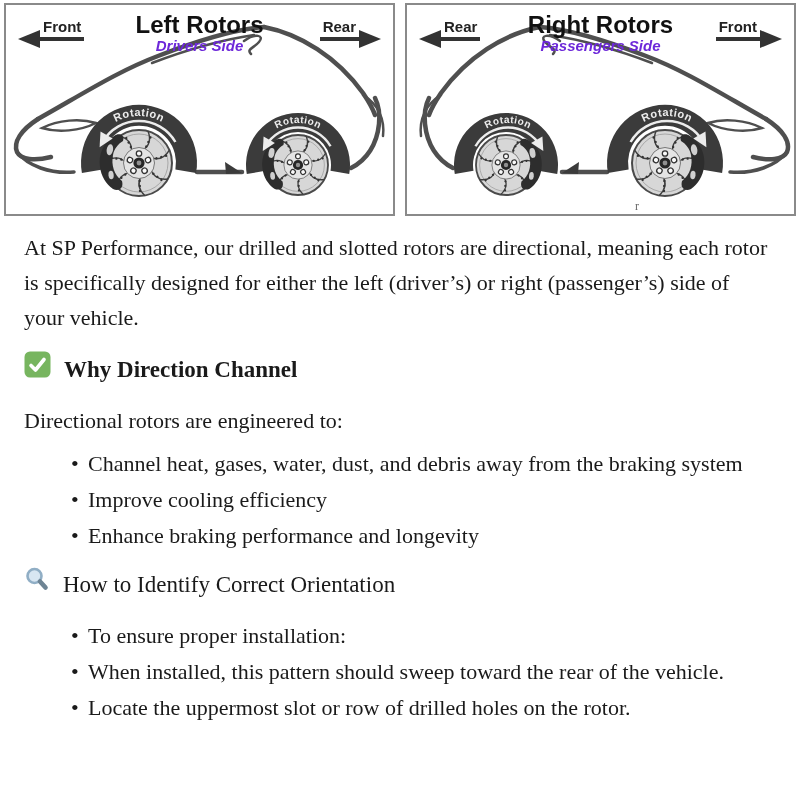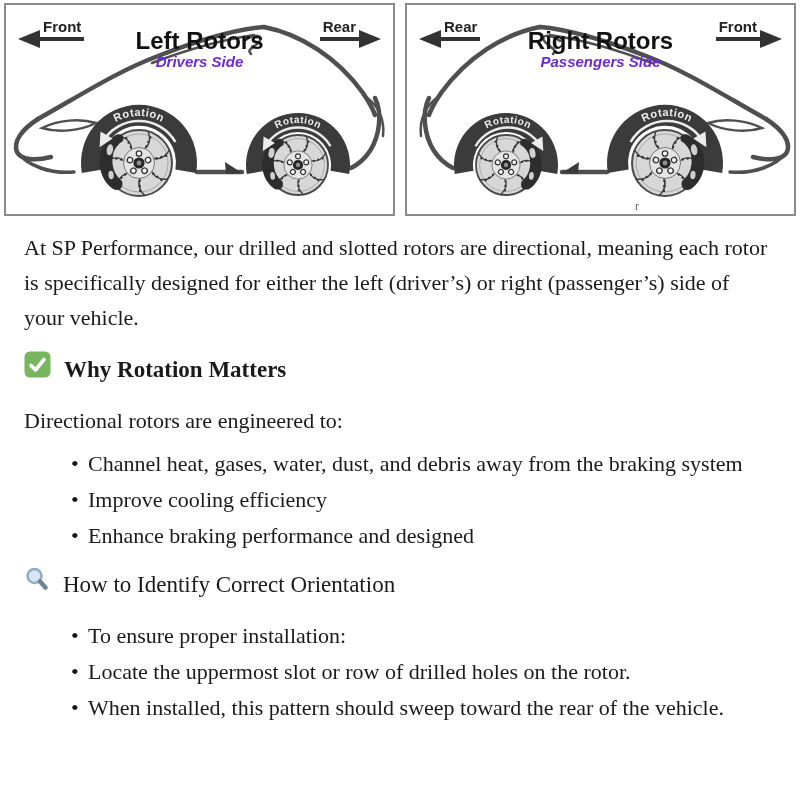--- a/index.html
+++ b/index.html
@@ -12,21 +12,21 @@
   .panel-header{position:absolute;top:7px;left:12px;right:12px;display:flex;justify-content:space-between;
                 font-family:"Liberation Sans","DejaVu Sans",sans-serif;z-index:3;}
   .dir{position:relative;font-weight:bold;font-size:15px;color:#222;border-bottom:4px solid #333;
        padding:0 3px 1px 3px;margin-top:6px;height:18px;}
   .dir .tri{position:absolute;width:0;height:0;border-top:9px solid transparent;border-bottom:9px solid transparent;}
   .dir.arrow-left{margin-left:22px;}
   .dir.arrow-left .tri{left:-22px;bottom:-11px;border-right:22px solid #333;}
   .dir.arrow-right{margin-right:22px;}
   .dir.arrow-right .tri{right:-22px;bottom:-11px;border-left:22px solid #333;}
   .title-block{position:absolute;left:50%;transform:translateX(-50%);top:0;text-align:center;width:240px;}
-  .panel-title{font-weight:bold;font-size:24px;line-height:26px;color:#111;margin-top:16px;}
+  .panel-title{font-weight:bold;font-size:24px;line-height:26px;color:#111;}
   .panel-subtitle{font-weight:bold;font-style:italic;font-size:15px;line-height:16px;color:#6d28d9;}
   .watermark{position:absolute;left:228px;top:194px;font-size:12px;color:#666;z-index:3;}
 
   
   .article{padding:0 26px 0 24px;font-size:22px;line-height:35px;}
   .intro{margin:14px 0 0 0;max-width:752px;}
   .section-heading{display:flex;align-items:center;gap:13px;font-size:23px;}
   .h-bold{font-weight:bold;margin-top:16px;}
   .h-normal{font-weight:normal;margin-top:13px;}
   .lead{margin:15px 0 0 0;}
@@ -206,40 +206,40 @@
 
   <p class="intro">At SP Performance, our drilled and slotted rotors are directional, meaning each rotor is specifically designed for either the left (driver’s) or right (passenger’s) side of your vehicle.</p>
 
   <div class="section-heading h-bold">
     <span class="emoji-icon">
       <svg width="27" height="27" viewBox="0 0 27 27">
         <rect x="0.5" y="0.5" width="26" height="26" rx="5.5" fill="#77b55f"></rect>
         <polyline points="7,14.5 11.5,19 20,8.5" fill="none" stroke="#ffffff" stroke-width="3.6" stroke-linecap="round" stroke-linejoin="round"></polyline>
       </svg>
     </span>
-    <span>Why Rotation Matters</span>
+    <span>Why Direction Channel</span>
   </div>
 
   <p class="lead">Directional rotors are engineered to:</p>
 
   <ul class="bullets">
     <li>Channel heat, gases, water, dust, and debris away from the braking system</li>
     <li>Improve cooling efficiency</li>
-    <li>Enhance braking performance and designed</li>
+    <li>Enhance braking performance and longevity</li>
   </ul>
 
   <div class="section-heading h-normal">
     <span class="emoji-icon">
       <svg width="26" height="27" viewBox="0 0 26 27">
         <circle cx="10.5" cy="10" r="7" fill="#d8e6f2" stroke="#90aec5" stroke-width="2.6"></circle>
         <line x1="16" y1="15.5" x2="21.5" y2="21.5" stroke="#6e8494" stroke-width="4.6" stroke-linecap="round"></line>
       </svg>
     </span>
     <span>How to Identify Correct Orientation</span>
   </div>
 
   <ul class="bullets second">
     <li>To ensure proper installation:</li>
+    <li>When installed, this pattern should sweep toward the rear of the vehicle.</li>
     <li>Locate the uppermost slot or row of drilled holes on the rotor.</li>
-    <li>When installed, this pattern should sweep toward the rear of the vehicle.</li>
   </ul>
 
 </div>
 
 </body></html>

